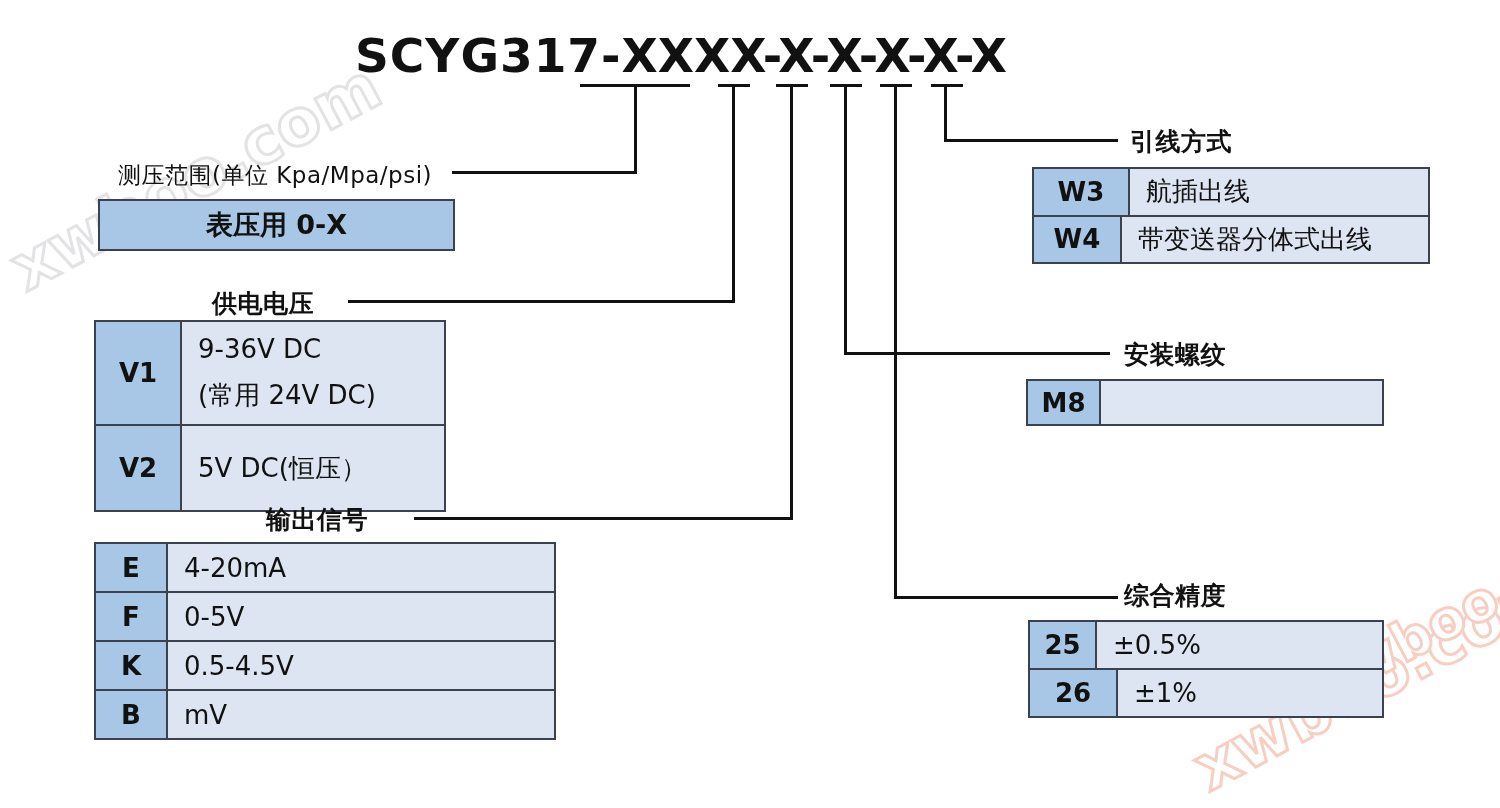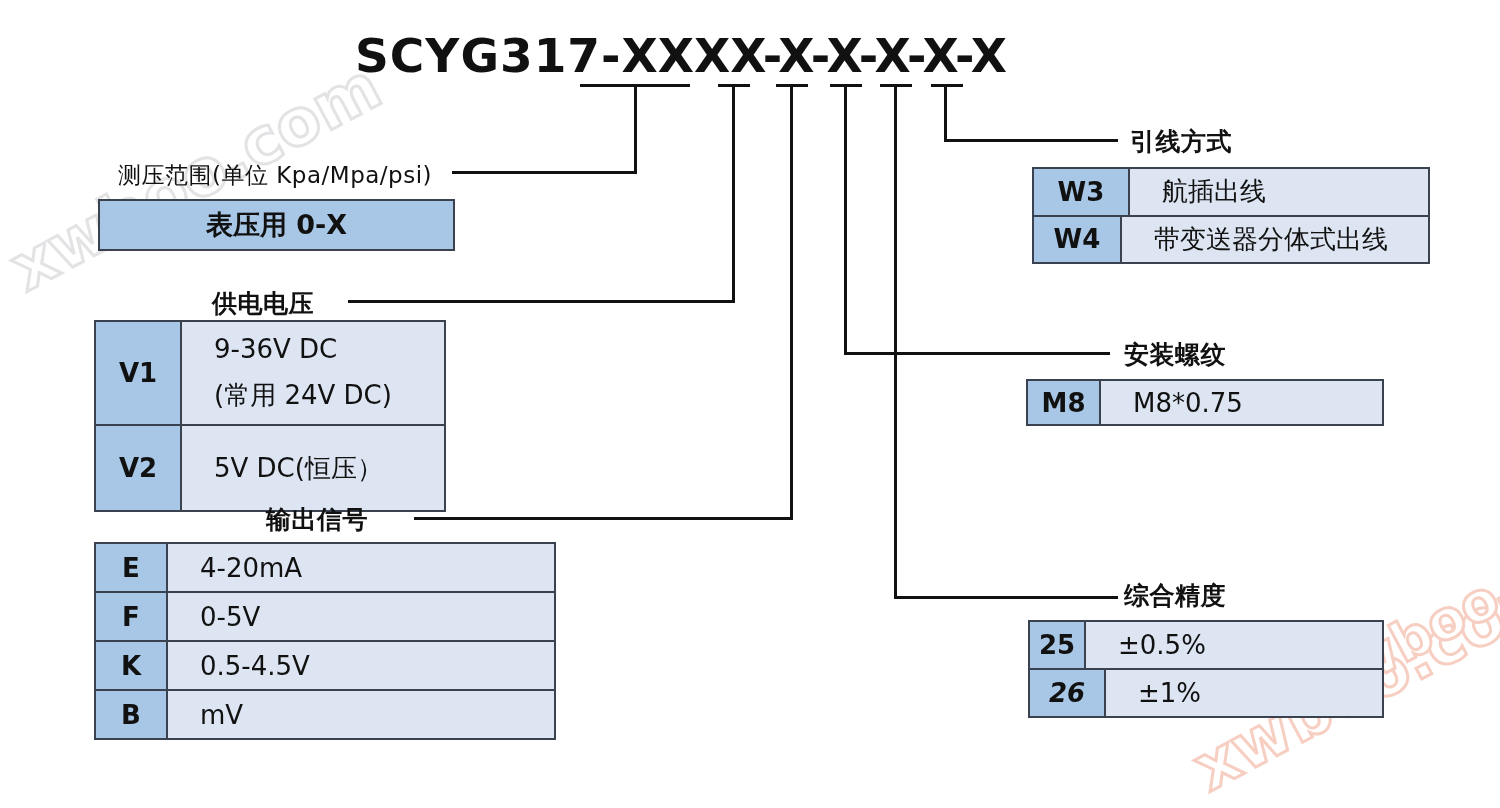--- a/index.html
+++ b/index.html
@@ -106,21 +106,21 @@
     font-weight: bold;
     color: #111111;
     flex: 0 0 auto;
   }
   .tval {
     background: #dce5f1;
     box-sizing: border-box;
     display: flex;
     flex-direction: column;
     justify-content: center;
-    padding-left: 32px;
+    padding-left: 16px;
     font-size: 26px;
     color: #111111;
     flex: 1 1 auto;
   }
   .tval .l2 { margin-top: 14px; }
 
   
   .banner {
     position: absolute;
     background: #a8c6e5;
@@ -219,29 +219,28 @@
     <div class="trow">
       <div class="tkey" style="width:88px;">W4</div>
       <div class="tval">带变送器分体式出线</div>
     </div>
   </div>
 
   <div class="caption" style="left:1124px; top:338px;">安装螺纹</div>
   <div class="tbl" style="left:1026px; top:379px; width:358px; height:47px;">
     <div class="trow">
       <div class="tkey" style="width:73px;">M8</div>
-      <div class="tval">M8*0.75</div>
     </div>
   </div>
 
   <div class="caption" style="left:1124px; top:579px;">综合精度</div>
   <div class="tbl" style="left:1028px; top:620px; width:356px; height:98px;">
     <div class="trow">
-      <div class="tkey" style="width:56px;">25</div>
+      <div class="tkey" style="width:67px;">25</div>
       <div class="tval">±0.5%</div>
     </div>
     <div class="trow">
-      <div class="tkey" style="width:76px;font-style:italic;">26</div>
+      <div class="tkey" style="width:88px;">26</div>
       <div class="tval">±1%</div>
     </div>
   </div>
 
 </div>
 
 </body></html>

